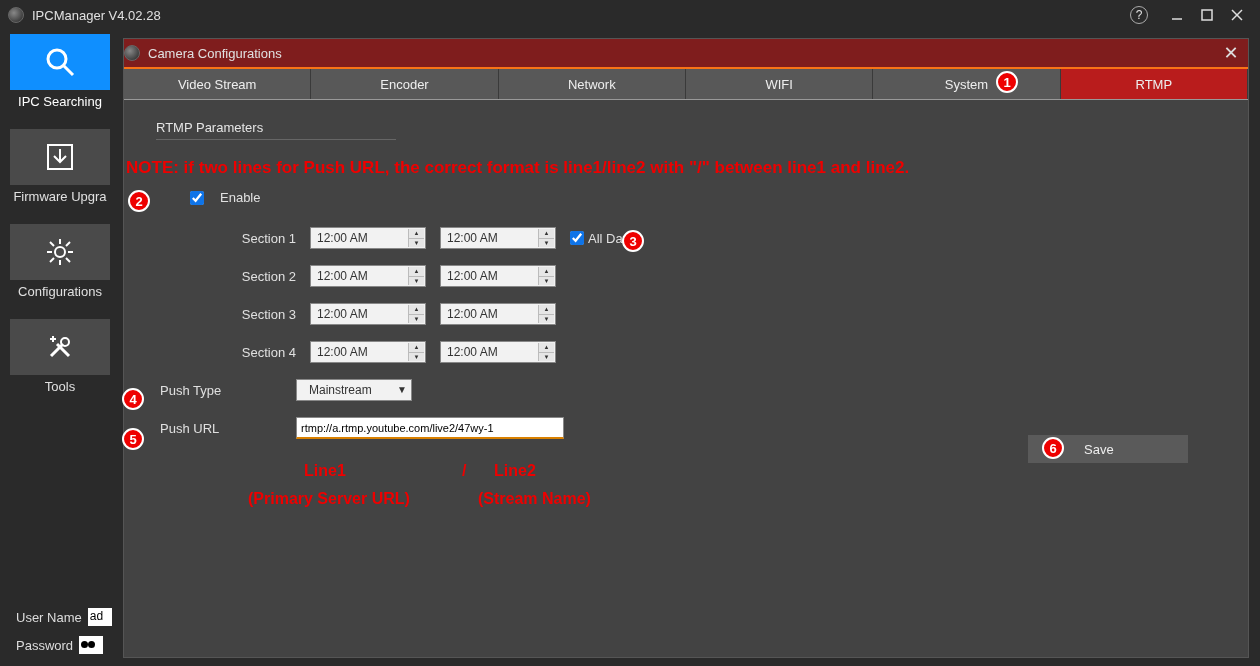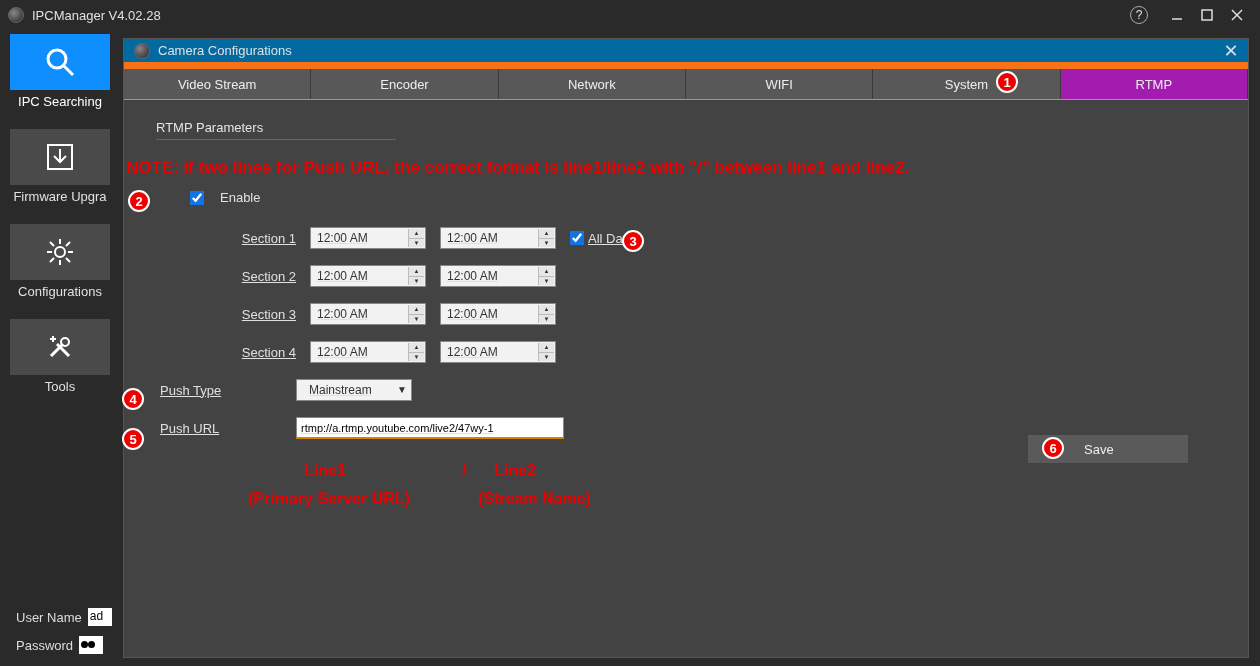--- a/index.html
+++ b/index.html
@@ -81,26 +81,26 @@
   
   .config-panel {
     position:absolute;
     left:123px; top:38px;
     width:1126px; height:620px;
     background:#434343;
     border:1px solid #555;
   }
   .panel-header {
     height:30px;
-    background:#0369a1;
+    background:#7f1d1d;
     display:flex;
     align-items:center;
     gap:8px;
-    padding-left:10px;
-    border-bottom:7px solid #f97316;
+    padding-left:0;
+    border-bottom:2px solid #f97316;
   }
   .panel-header .cam-icon {
     width:16px;height:16px;border-radius:50%;
     background: radial-gradient(circle at 35% 35%, #888, #222);
     border:1px solid #666;
   }
   .panel-header .close { margin-left:auto; width:34px; display:flex;align-items:center;justify-content:center; font-size:18px; color:#ddd;}
 
   .tabs {
     display:flex;
@@ -108,38 +108,38 @@
   }
   .tab {
     flex:1;
     height:30px;
     background:#585858;
     display:flex; align-items:center; justify-content:center;
     border-right:1px solid #3a3a3a;
     font-size:13px;
     color:#eee;
   }
-  .tab.active { background:#a21caf; }
+  .tab.active { background:#b91c1c; }
 
   .panel-content {
     padding:20px 32px;
     position:relative;
   }
   .section-title {
     font-size:13px;
     color:#e5e5e5;
     border-bottom:1px solid #666;
     width:240px;
     padding-bottom:4px;
     margin-bottom:22px;
   }
   .enable-row { display:flex; align-items:center; gap:16px; margin-left:34px; margin-bottom:22px;}
 
   .form-grid { margin-left:60px; }
-  .form-row { display:flex; align-items:center; gap:14px; margin-bottom:16px;text-decoration:underline; }
+  .form-row { display:flex; align-items:center; gap:14px; margin-bottom:16px; }
   .row-label { width:80px; text-align:right; font-size:13px; }
   .time-field {
     width:116px; height:22px;
     background:#f2f2f2; color:#333;
     border:1px solid #888;
     display:flex; align-items:center;
     padding-left:6px;
     font-size:12px;
     position:relative;
   }

